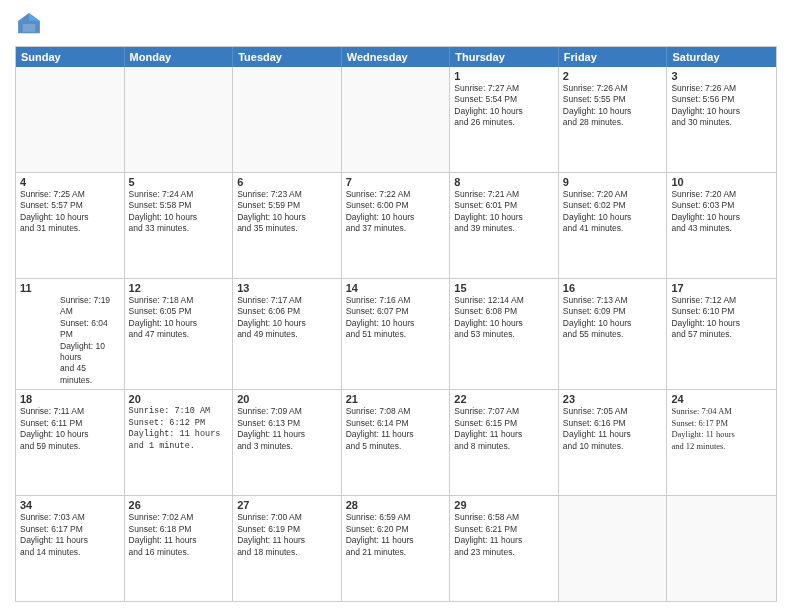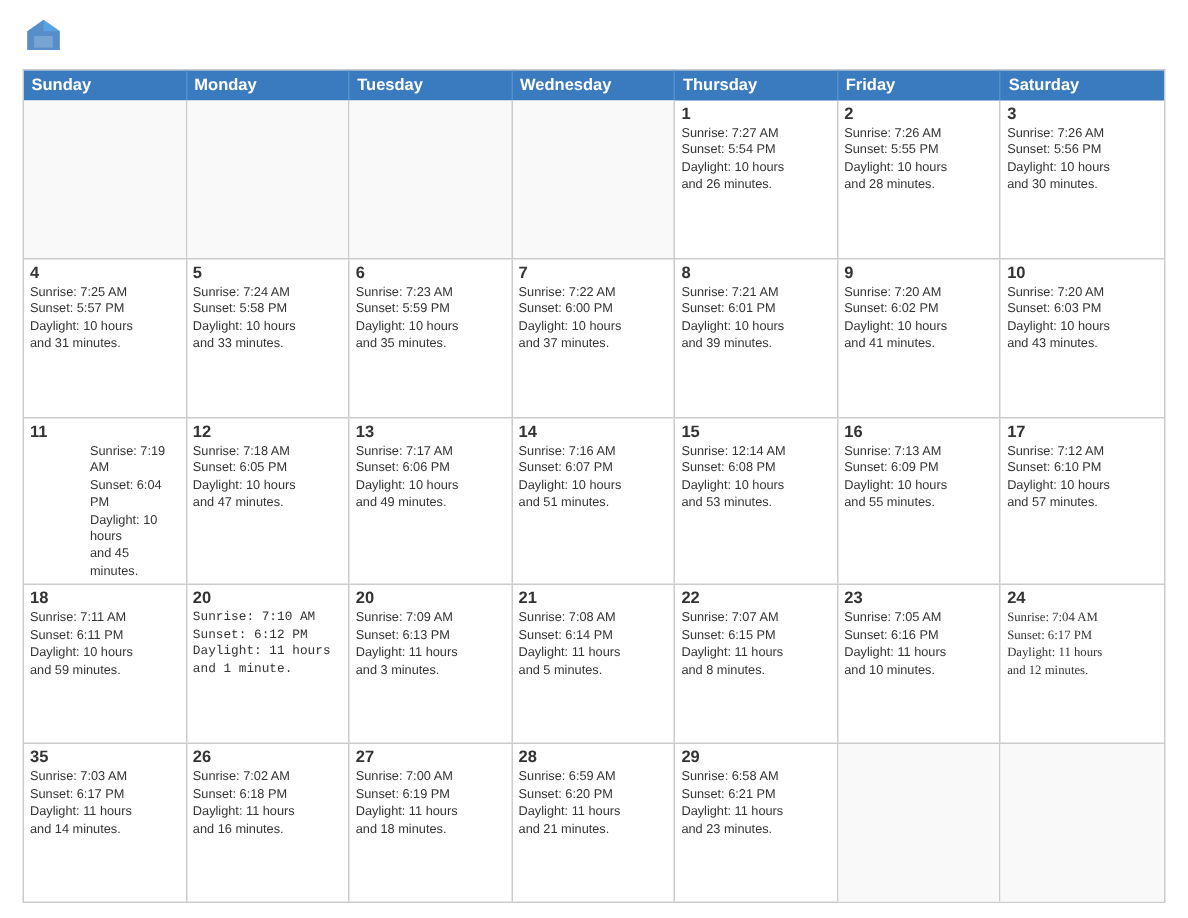--- a/index.html
+++ b/index.html
@@ -320,21 +320,21 @@
           <div class="cal-cell">
             <span class="day-num">24</span>
             <div class="cell-text" style="white-space: pre-line; font-family: Liberation Serif, serif;">Sunrise: 7:04 AM
 Sunset: 6:17 PM
 Daylight: 11 hours
 and 12 minutes.</div>
           </div>
         </div>
         <div class="cal-row">
           <div class="cal-cell">
-            <span class="day-num">35</span>
+            <span class="day-num">34</span>
             <div class="cell-text" style="white-space: pre-line;">Sunrise: 7:03 AM
 Sunset: 6:17 PM
 Daylight: 11 hours
 and 14 minutes.</div>
           </div>
           <div class="cal-cell">
             <span class="day-num">26</span>
             <div class="cell-text" style="white-space: pre-line;">Sunrise: 7:02 AM
 Sunset: 6:18 PM
 Daylight: 11 hours

